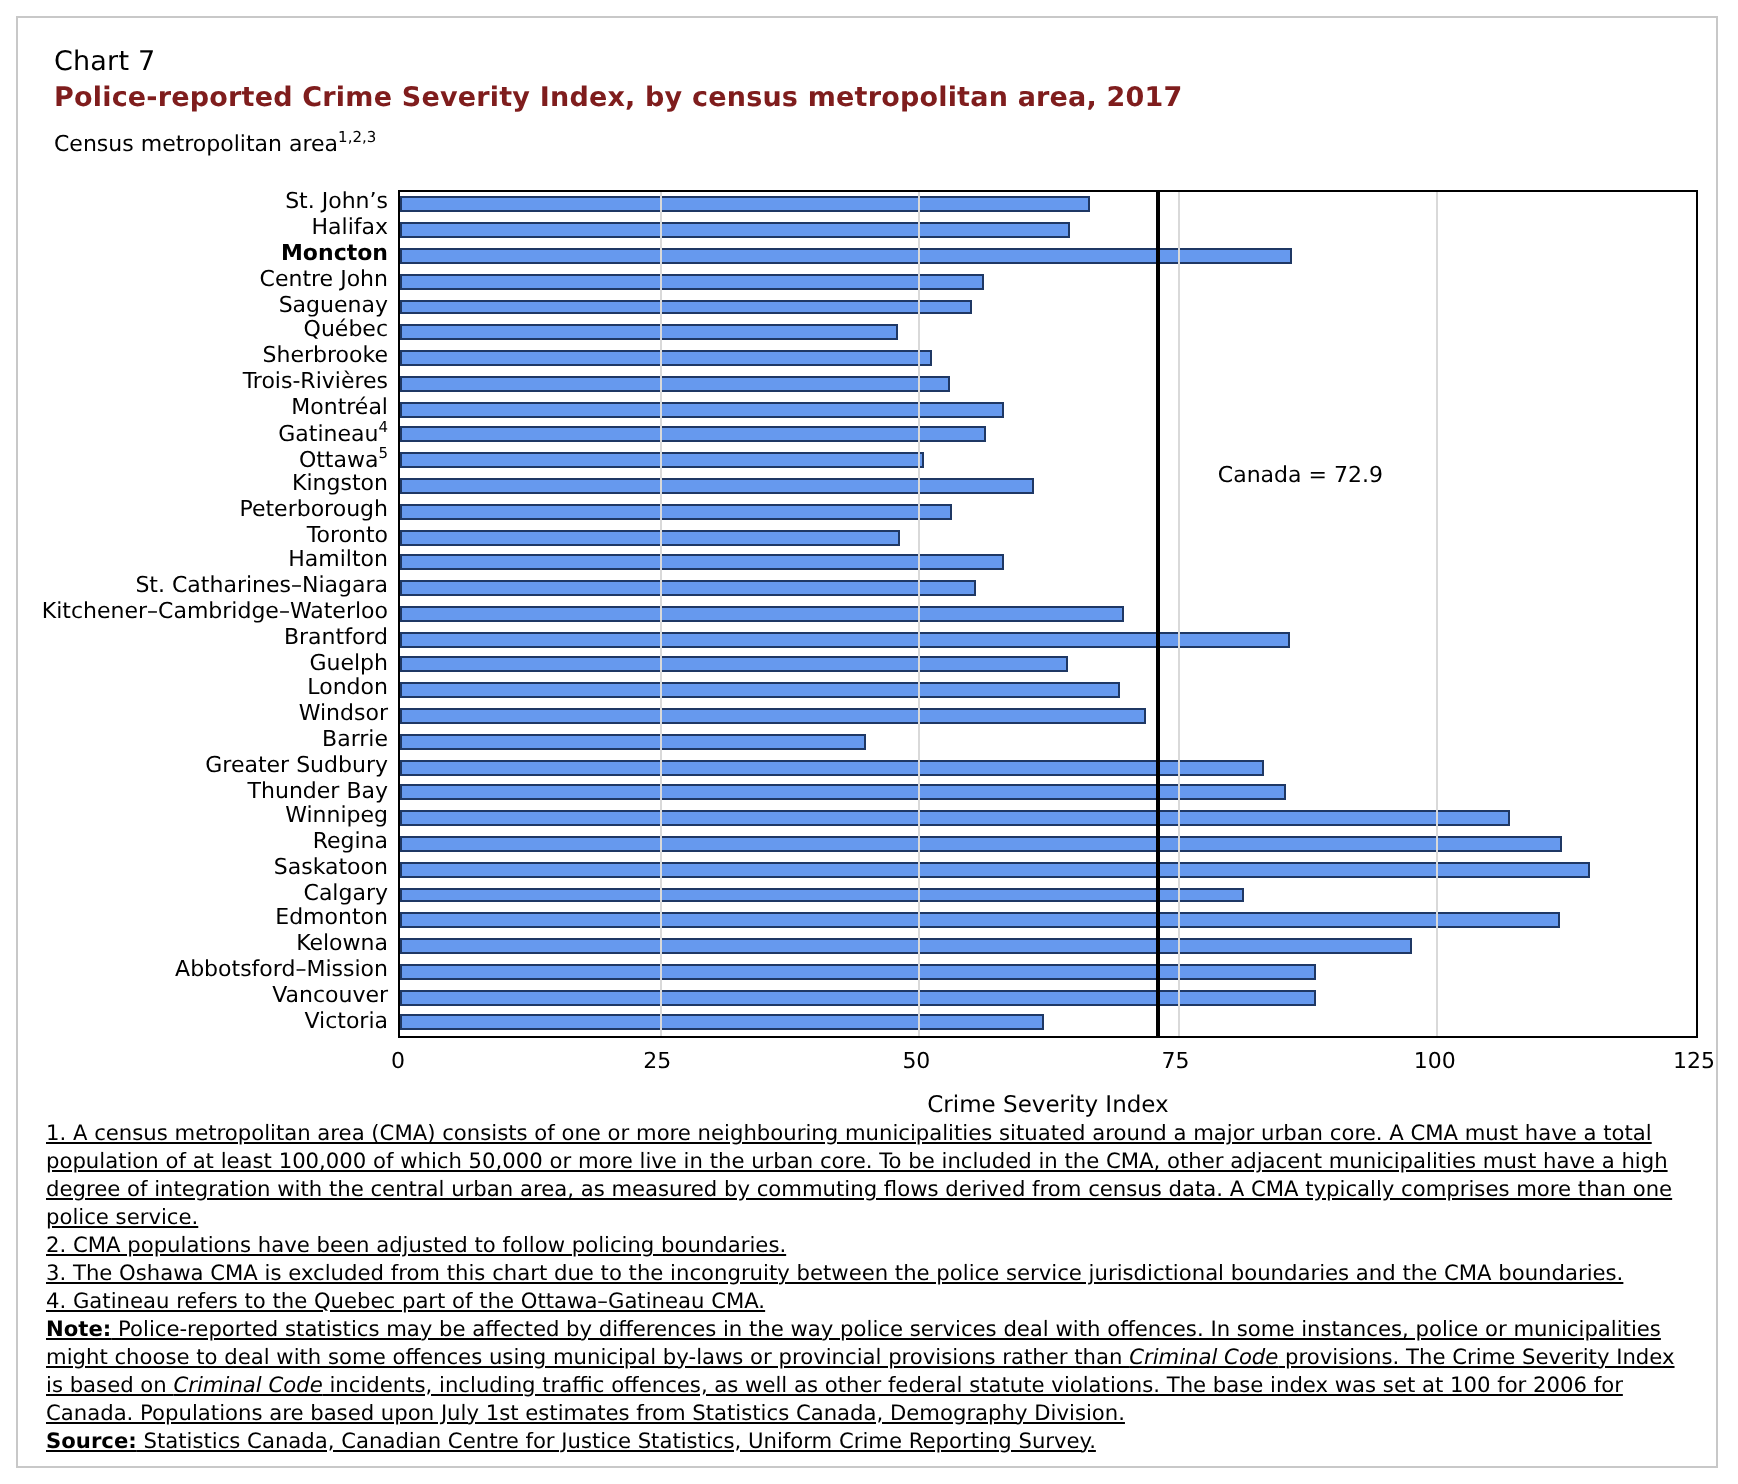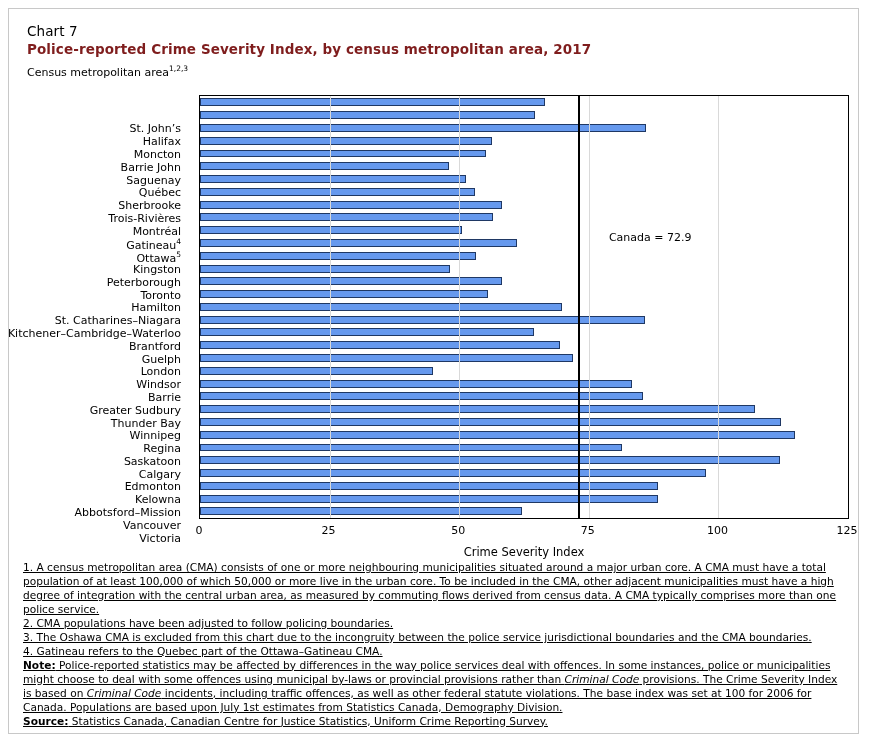--- a/index.html
+++ b/index.html
@@ -110,27 +110,26 @@
   }
   .cat-labels {
     position: absolute;
     left: 0;
     top: 8px;
     width: 188px;
     height: 424px;
   }
   .cat-label {
     position: absolute;
-    right: 16px;
+    right: 3px;
     text-align: right;
     font-size: 11px;
     color: #000;
     white-space: nowrap;
     line-height: 1;
-    margin-top: 28px;
   }
   .cat-label sup { font-size: 7.5px; }
 
   .tick-label {
     position: absolute;
     font-size: 11px;
     color: #000;
     text-align: center;
     transform: translateX(-50%);
     top: 437px;
@@ -167,22 +166,22 @@
   <div class="frame">
 
     <div class="chart-num">Chart 7</div>
     <div class="chart-title">Police-reported Crime Severity Index, by census metropolitan area, 2017</div>
     <div class="axis-heading"><span>Census metropolitan area</span><sup>1,2,3</sup></div>
 
     <div class="plot-wrap">
       <div class="cat-labels">
           <div class="cat-label" style="top: 0.393939px;"><span>St. John’s</span></div>
           <div class="cat-label" style="top: 13.1818px;"><span>Halifax</span></div>
-          <div class="cat-label" style="top: 25.9697px;"><span>Moncton</span></div>
-          <div class="cat-label" style="top: 38.7576px;"><span>Barrie John</span></div>
+          <div class="cat-label" style="top: 25.9697px; font-weight: bold;"><span>Moncton</span></div>
+          <div class="cat-label" style="top: 38.7576px;"><span>Centre John</span></div>
           <div class="cat-label" style="top: 51.5455px;"><span>Saguenay</span></div>
           <div class="cat-label" style="top: 64.3333px;"><span>Québec</span></div>
           <div class="cat-label" style="top: 77.1212px;"><span>Sherbrooke</span></div>
           <div class="cat-label" style="top: 89.9091px;"><span>Trois-Rivières</span></div>
           <div class="cat-label" style="top: 102.697px;"><span>Montréal</span></div>
           <div class="cat-label" style="top: 115.485px;"><span>Gatineau</span><sup>4</sup></div>
           <div class="cat-label" style="top: 128.273px;"><span>Ottawa</span><sup>5</sup></div>
           <div class="cat-label" style="top: 141.061px;"><span>Kingston</span></div>
           <div class="cat-label" style="top: 153.848px;"><span>Peterborough</span></div>
           <div class="cat-label" style="top: 166.636px;"><span>Toronto</span></div>

